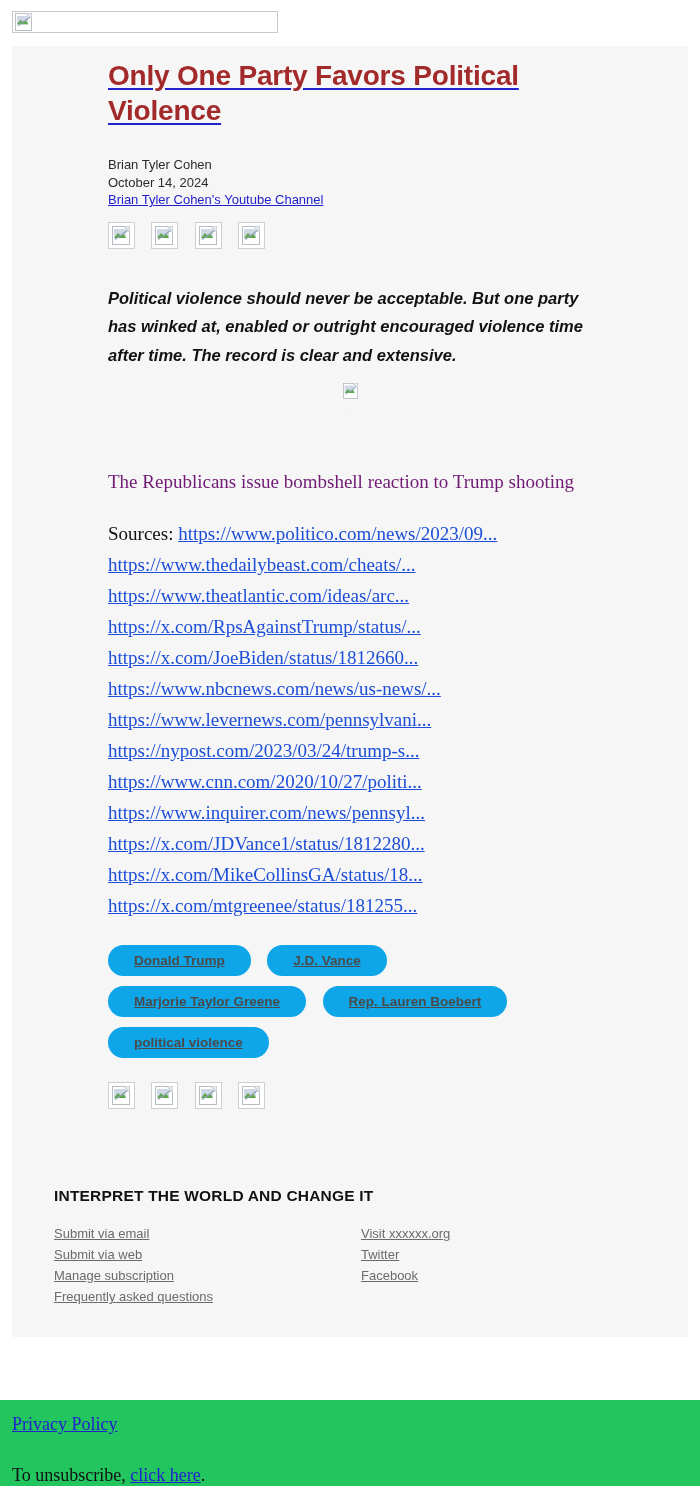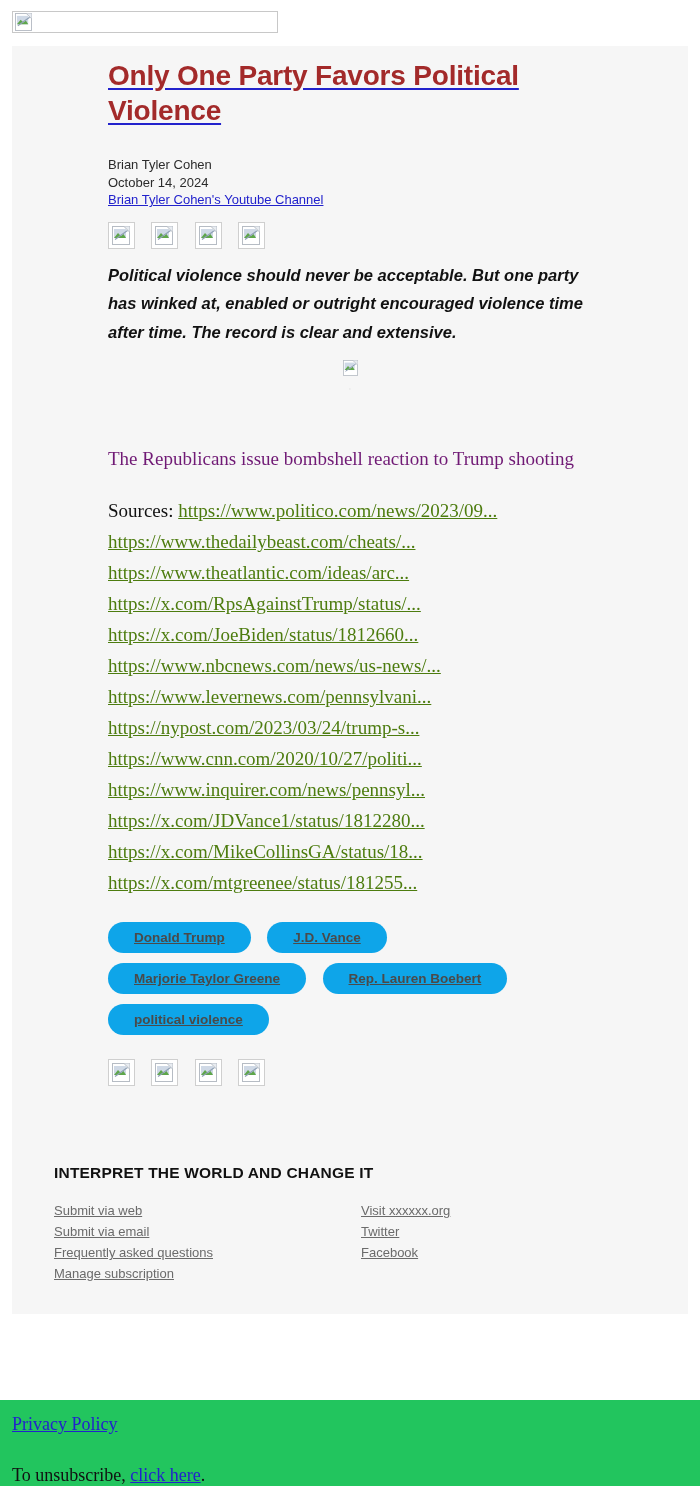--- a/index.html
+++ b/index.html
@@ -82,21 +82,21 @@
     background: #ffffff;
     display: inline-block;
     margin-right: 12px;
     box-sizing: border-box;
     padding: 3px 0 0 3px;
     cursor: pointer;
   }
   .icon-row .cell .brokenimg { width: 18px; height: 19px; }
 
   .lede {
-    margin-top: 12px;
+    margin-top: 35px;
     font-size: 16.5px;
     line-height: 28.5px;
     font-style: italic;
     font-weight: bold;
     color: #111111;
     max-width: 490px;
   }
 
   .hero-wrap {
     margin-top: 14px;
@@ -122,21 +122,21 @@
 
   .sources {
     margin-top: 21px;
     font-family: "Liberation Serif", serif;
     font-size: 19px;
     line-height: 31px;
     color: #111111;
     max-width: 500px;
   }
   .sources a {
-    color: #4d7c0f;
+    color: #1d4ed8;
     text-decoration: underline;
   }
 
   .tags {
     margin-top: 24px;
     max-width: 470px;
   }
   .tag {
     display: inline-block;
     background: #0ea5e9;
@@ -365,24 +365,24 @@
         </span>
       </span>
     </div>
 
   </div>
 
   <div class="nl-footer">
     <div class="nl-title">INTERPRET THE WORLD AND CHANGE IT</div>
     <div class="nl-cols">
       <div class="nl-col-a">
+        <a href="#">Submit via email</a>
         <a href="#">Submit via web</a>
-        <a href="#">Submit via email</a>
+        <a href="#">Manage subscription</a>
         <a href="#">Frequently asked questions</a>
-        <a href="#">Manage subscription</a>
       </div>
       <div class="nl-col-b">
         <a href="#">Visit xxxxxx.org</a>
         <a href="#">Twitter</a>
         <a href="#">Facebook</a>
       </div>
     </div>
   </div>
 </div>
 

